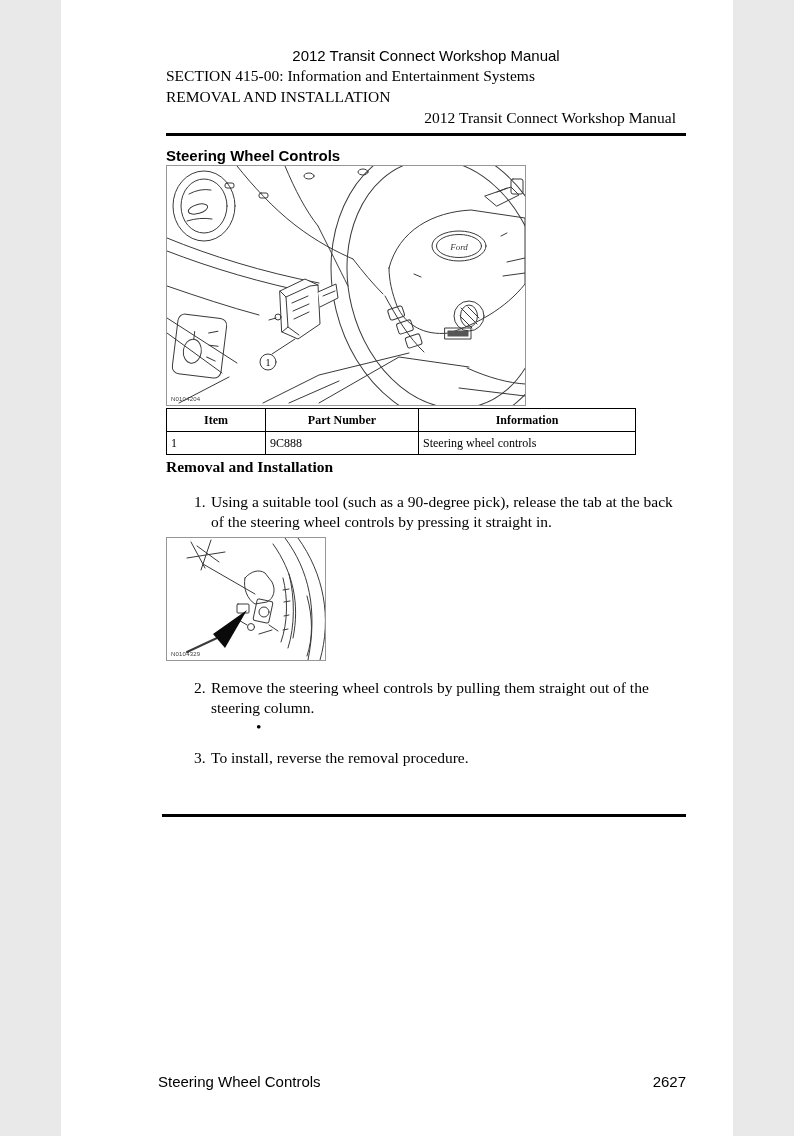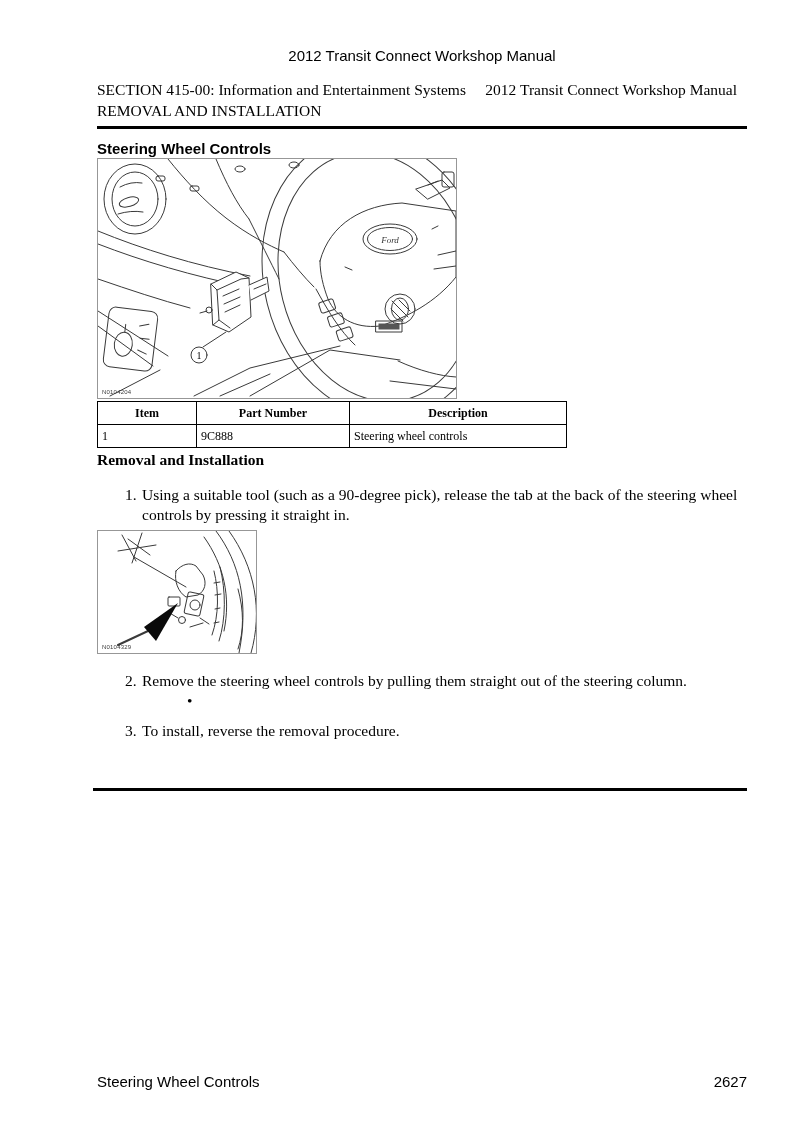--- a/index.html
+++ b/index.html
@@ -1,38 +1,38 @@
 <!DOCTYPE html>
 <html><head>
 <meta charset="utf-8">
 <style>
   * { margin:0; padding:0; box-sizing:border-box; }
   html,body { background:#e9e9e9; }
   .page {
     position:relative;
-    width:794px; height:1136px;
+    width:672px; height:1136px;
     background:#ffffff;
     margin:0 auto;
     font-family:"Liberation Serif", serif;
     color:#000;
     overflow:hidden;
+    padding-left:8px;
   }
   .content { margin-left:97px; margin-right:47px; }
 
   .top-title {
     padding-top:46px;
     text-align:center;
     font-family:"Liberation Sans", sans-serif;
     font-size:15px; line-height:19px;
   }
 
   .doc-header {
     display:flex; justify-content:space-between;
-    margin-top:14px;
-    font-size:15.5px; line-height:21px;
+    font-size:15.5px; line-height:21px;flex-direction:column;
   }
   .doc-header .right { text-align:right; padding-right:10px; }
 
   .rule {
     border:none; border-top:3px solid #000;
     margin-top:5px;
   }
   .rule2 { border:none; border-top:3px solid #000; margin-top:47px; margin-left:-4px; }
 
   h1.section-heading {
@@ -225,21 +225,21 @@
         </g>
       </svg>
       <div class="fig-caption">N0104204</div>
     </div>
 
     <table class="parts">
       <thead>
         <tr>
           <th class="col-item">Item</th>
           <th class="col-part">Part Number</th>
-          <th class="col-desc">Description</th>
+          <th class="col-desc">Information</th>
         </tr>
       </thead>
       <tbody>
         <tr>
           <td>1</td>
           <td>9C888</td>
           <td>Steering wheel controls</td>
         </tr>
       </tbody>
     </table>

